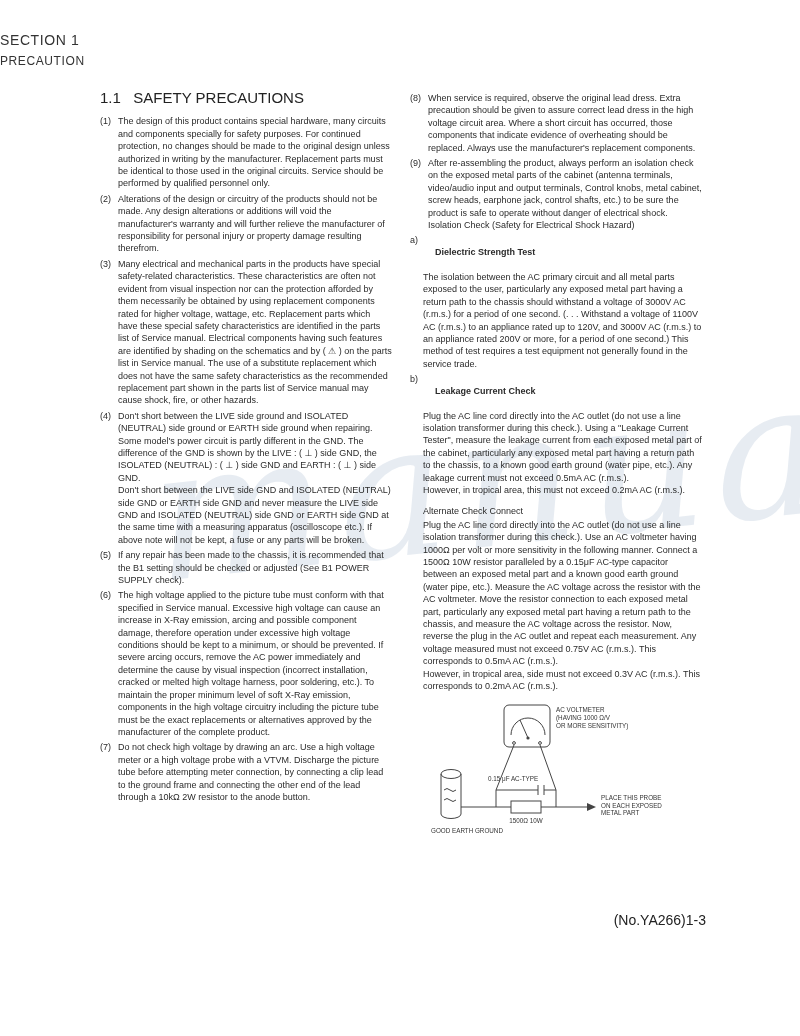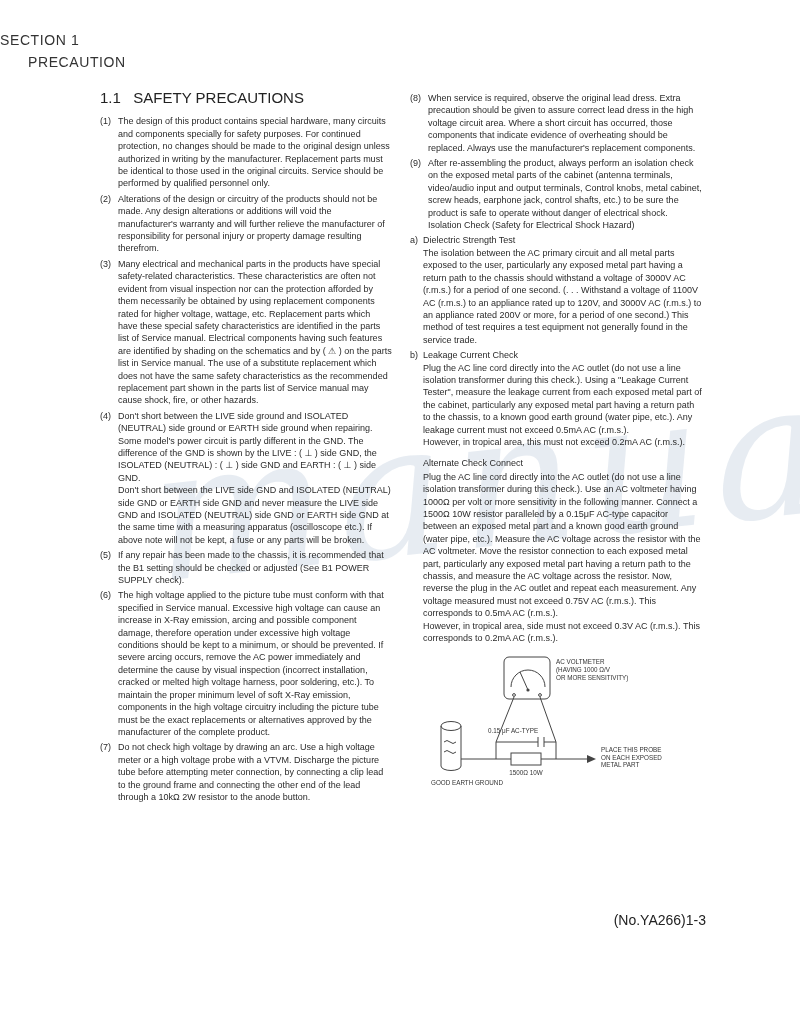--- a/index.html
+++ b/index.html
@@ -19,34 +19,34 @@
     font-size: 185px;
     letter-spacing: 10px;
     color: rgba(110, 145, 175, 0.17);
     transform: rotate(-6deg);
     pointer-events: none;
     user-select: none;
     white-space: nowrap;
   }
   .titles { position: absolute; top: 32px; left: 0; width: 100%; }
   .title1 { font-size: 14px; letter-spacing: 0.6px; color: #333; }
-  .title2 { font-size: 14px; letter-spacing: 0.6px; color: #333; margin-top: 6px; padding-left: 28px; }
+  .title2 { font-size: 12px; letter-spacing: 0.6px; color: #333; margin-top: 6px; }
   .col {
     position: absolute; top: 92px; width: 292px;
     font-size: 9px; line-height: 12.4px; text-align: left;
   }
   .col.left  { left: 100px; }
   .col.right { left: 410px; }
   .sec-heading { font-size: 15px; margin-bottom: 11px; white-space: pre-wrap; color: #222; }
   .item { display: flex; margin-bottom: 3px; }
   .inum { flex: 0 0 18px; }
   .item.sub .inum { flex: 0 0 13px; }
   .ibody { flex: 1; }
   .para { margin: 0; }
-  .sub-title { margin: 0; }
+  .sub-title { margin: 12px; font-weight: bold; }
   .alt-block { margin-left: 13px; margin-top: 9px; }
   .alt-title { margin-bottom: 1px; }
   .diagram-wrap { margin-top: 8px; margin-left: 16px; }
   svg text { font-family: "Liberation Sans", sans-serif; font-size: 6.3px; fill: #333; }
   .footer {
     position: absolute; top: 912px; left: 0; width: 706px;
     text-align: right; font-size: 14px; color: #222;
   }
 </style>
 </head>

